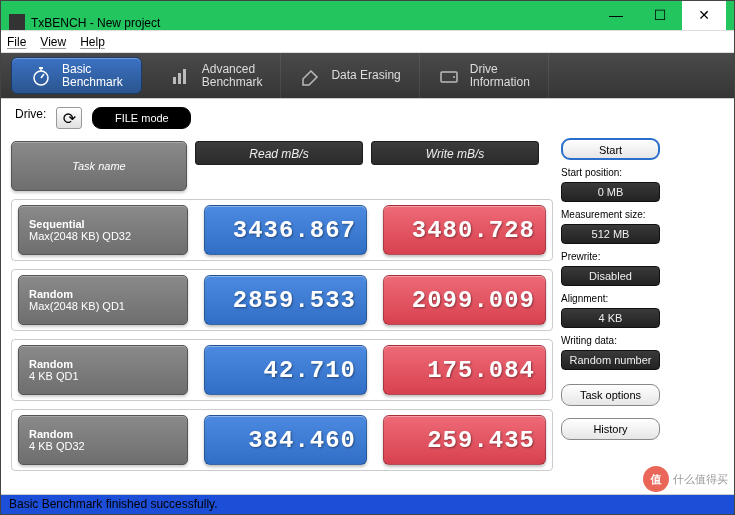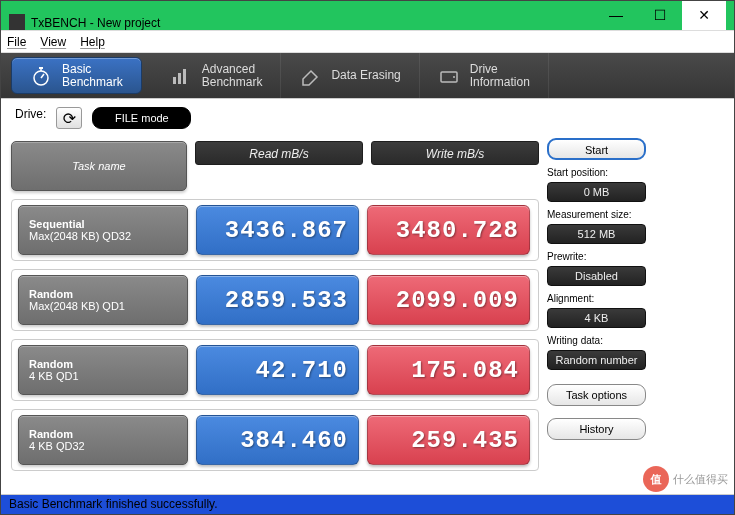--- a/index.html
+++ b/index.html
@@ -19,21 +19,21 @@
 .dock { display: flex; align-items: flex-start; padding: 8px 10px 4px 14px; gap: 10px; }
 .dock label { font-size: 12px; }
 .dock select { flex: 1; height: 22px; font-size: 12px; padding: 0 4px; }
 .dock .refresh { width: 26px; height: 22px; border: 1px solid #999; background: linear-gradient(#fff,#e0e0e0); border-radius: 3px; display: flex; align-items: center; justify-content: center; }
 .body { display: flex; padding: 4px 8px 0 10px; gap: 8px; height: 382px; }
 .left { display: flex; flex-direction: column; gap: 8px; margin-top: 4px; }
 .hdr-row { display: flex; gap: 8px; }
 .hdr { background: linear-gradient(#3c3c3c,#2a2a2a); color: #eee; font-size: 12px; text-align: center; height: 24px; line-height: 24px; border-radius: 3px; border: 1px solid #1e1e1e; font-style: italic; }
 .hdr.task { width: 176px; }
 .hdr.rw { width: 168px; }
-.row { display: flex; gap: 8px; border: 1px solid #ccc; border-radius: 4px; padding: 5px 6px; background: #fff; }
+.row { display: flex; gap: 16px; border: 1px solid #ccc; border-radius: 4px; padding: 5px 6px; background: #fff; }
 .task { width: 170px; height: 50px; background: linear-gradient(#8a8a8a,#6e6e6e); border: 1px solid #555; border-radius: 5px; color: #fff; font-size: 11px; display: flex; flex-direction: column; justify-content: center; padding: 0 10px; box-shadow: inset 0 1px 0 rgba(255,255,255,.25),0 2px 3px rgba(0,0,0,.2); }
 .task .t1 { font-weight: 600; }
 .val { width: 163px; height: 50px; border-radius: 6px; font-family: "Courier New", monospace; font-weight: 700; letter-spacing: 1px; color: #fff; display: flex; align-items: center; justify-content: flex-end; padding-right: 10px; font-size: 24px; text-shadow: 1px 1px 2px rgba(0,0,0,.4); box-shadow: inset 0 1px 0 rgba(255,255,255,.35),0 2px 3px rgba(0,0,0,.25); border: 1px solid rgba(0,0,0,.25); }
 .val.read { background: linear-gradient(#4b8ae0,#316fc6); }
 .val.write { background: linear-gradient(#ee6a77,#d8414f); }
 .right { width: 99px; display: flex; flex-direction: column; gap: 4px; padding-top: 1px; }
 .btn { height: 22px; font-size: 11px; border: 1px solid #888; background: linear-gradient(#fff,#e6e6e6); border-radius: 9px; text-align: center; line-height: 20px; cursor: pointer; }
 .btn.start { border: 2px solid #2a6fc9; }
 .btn.dark { background: linear-gradient(#3a3a3a,#222); color: #eee; border-radius: 4px; border: 1px solid #111; height: 20px; line-height: 18px; }
 .btn.file { background: #000; color: #fff; height: 22px; font-weight: 500; border: 1px solid #000; width: 99px; }

